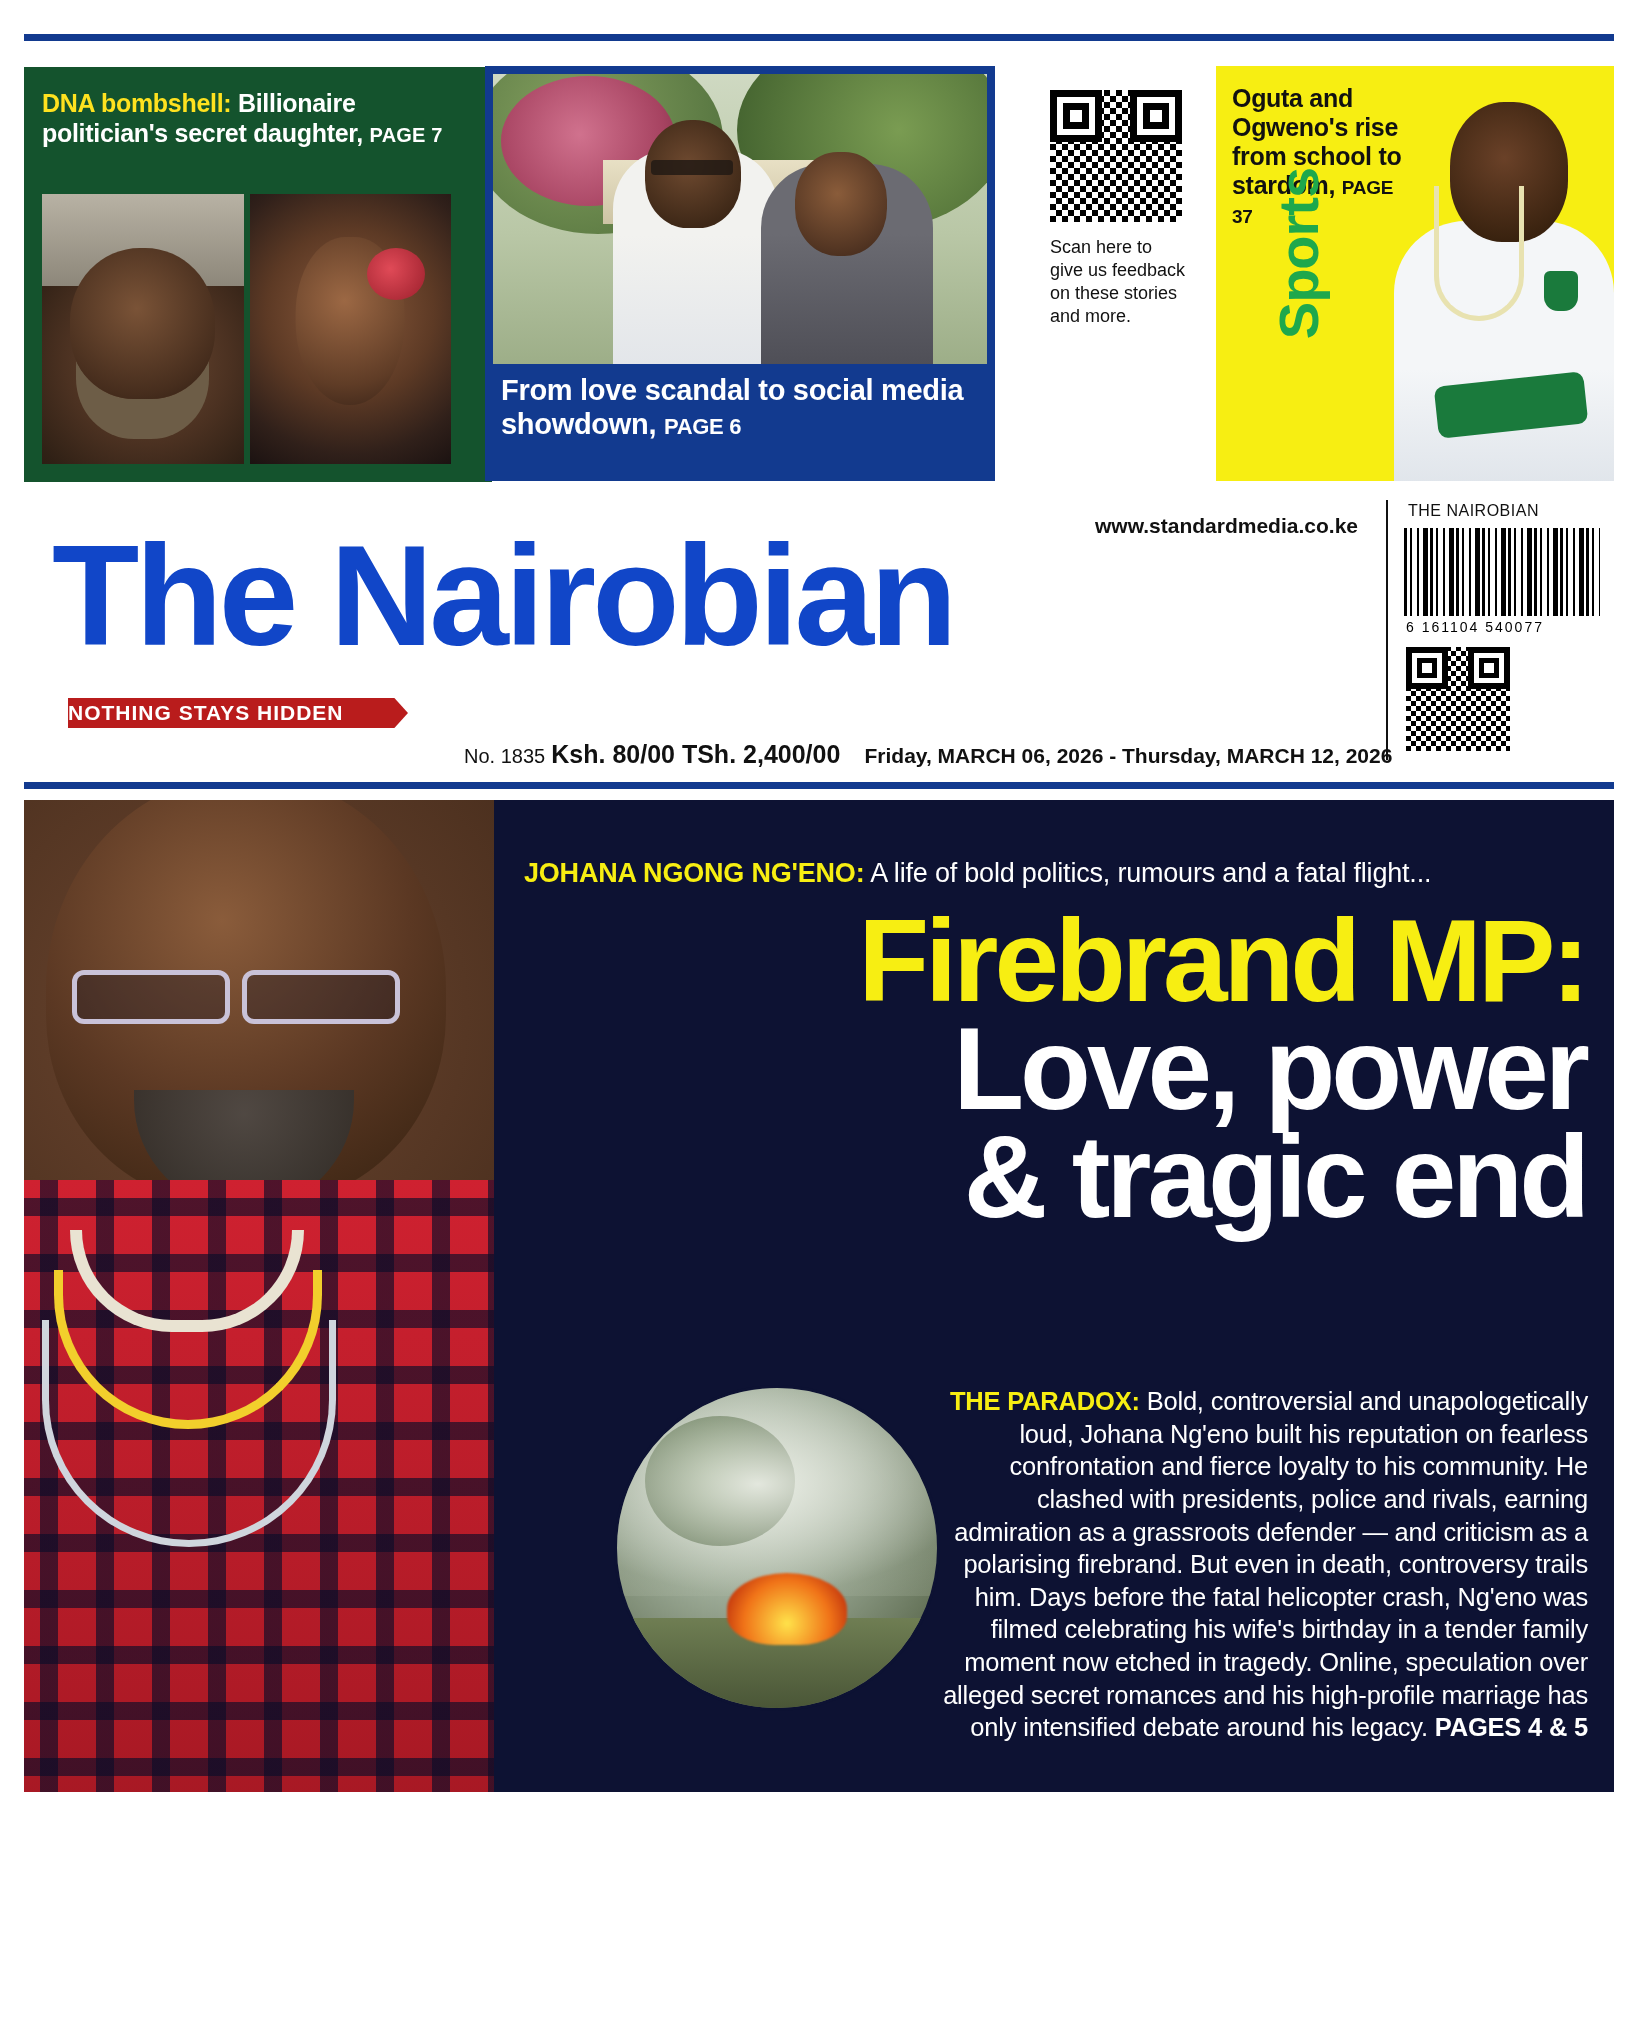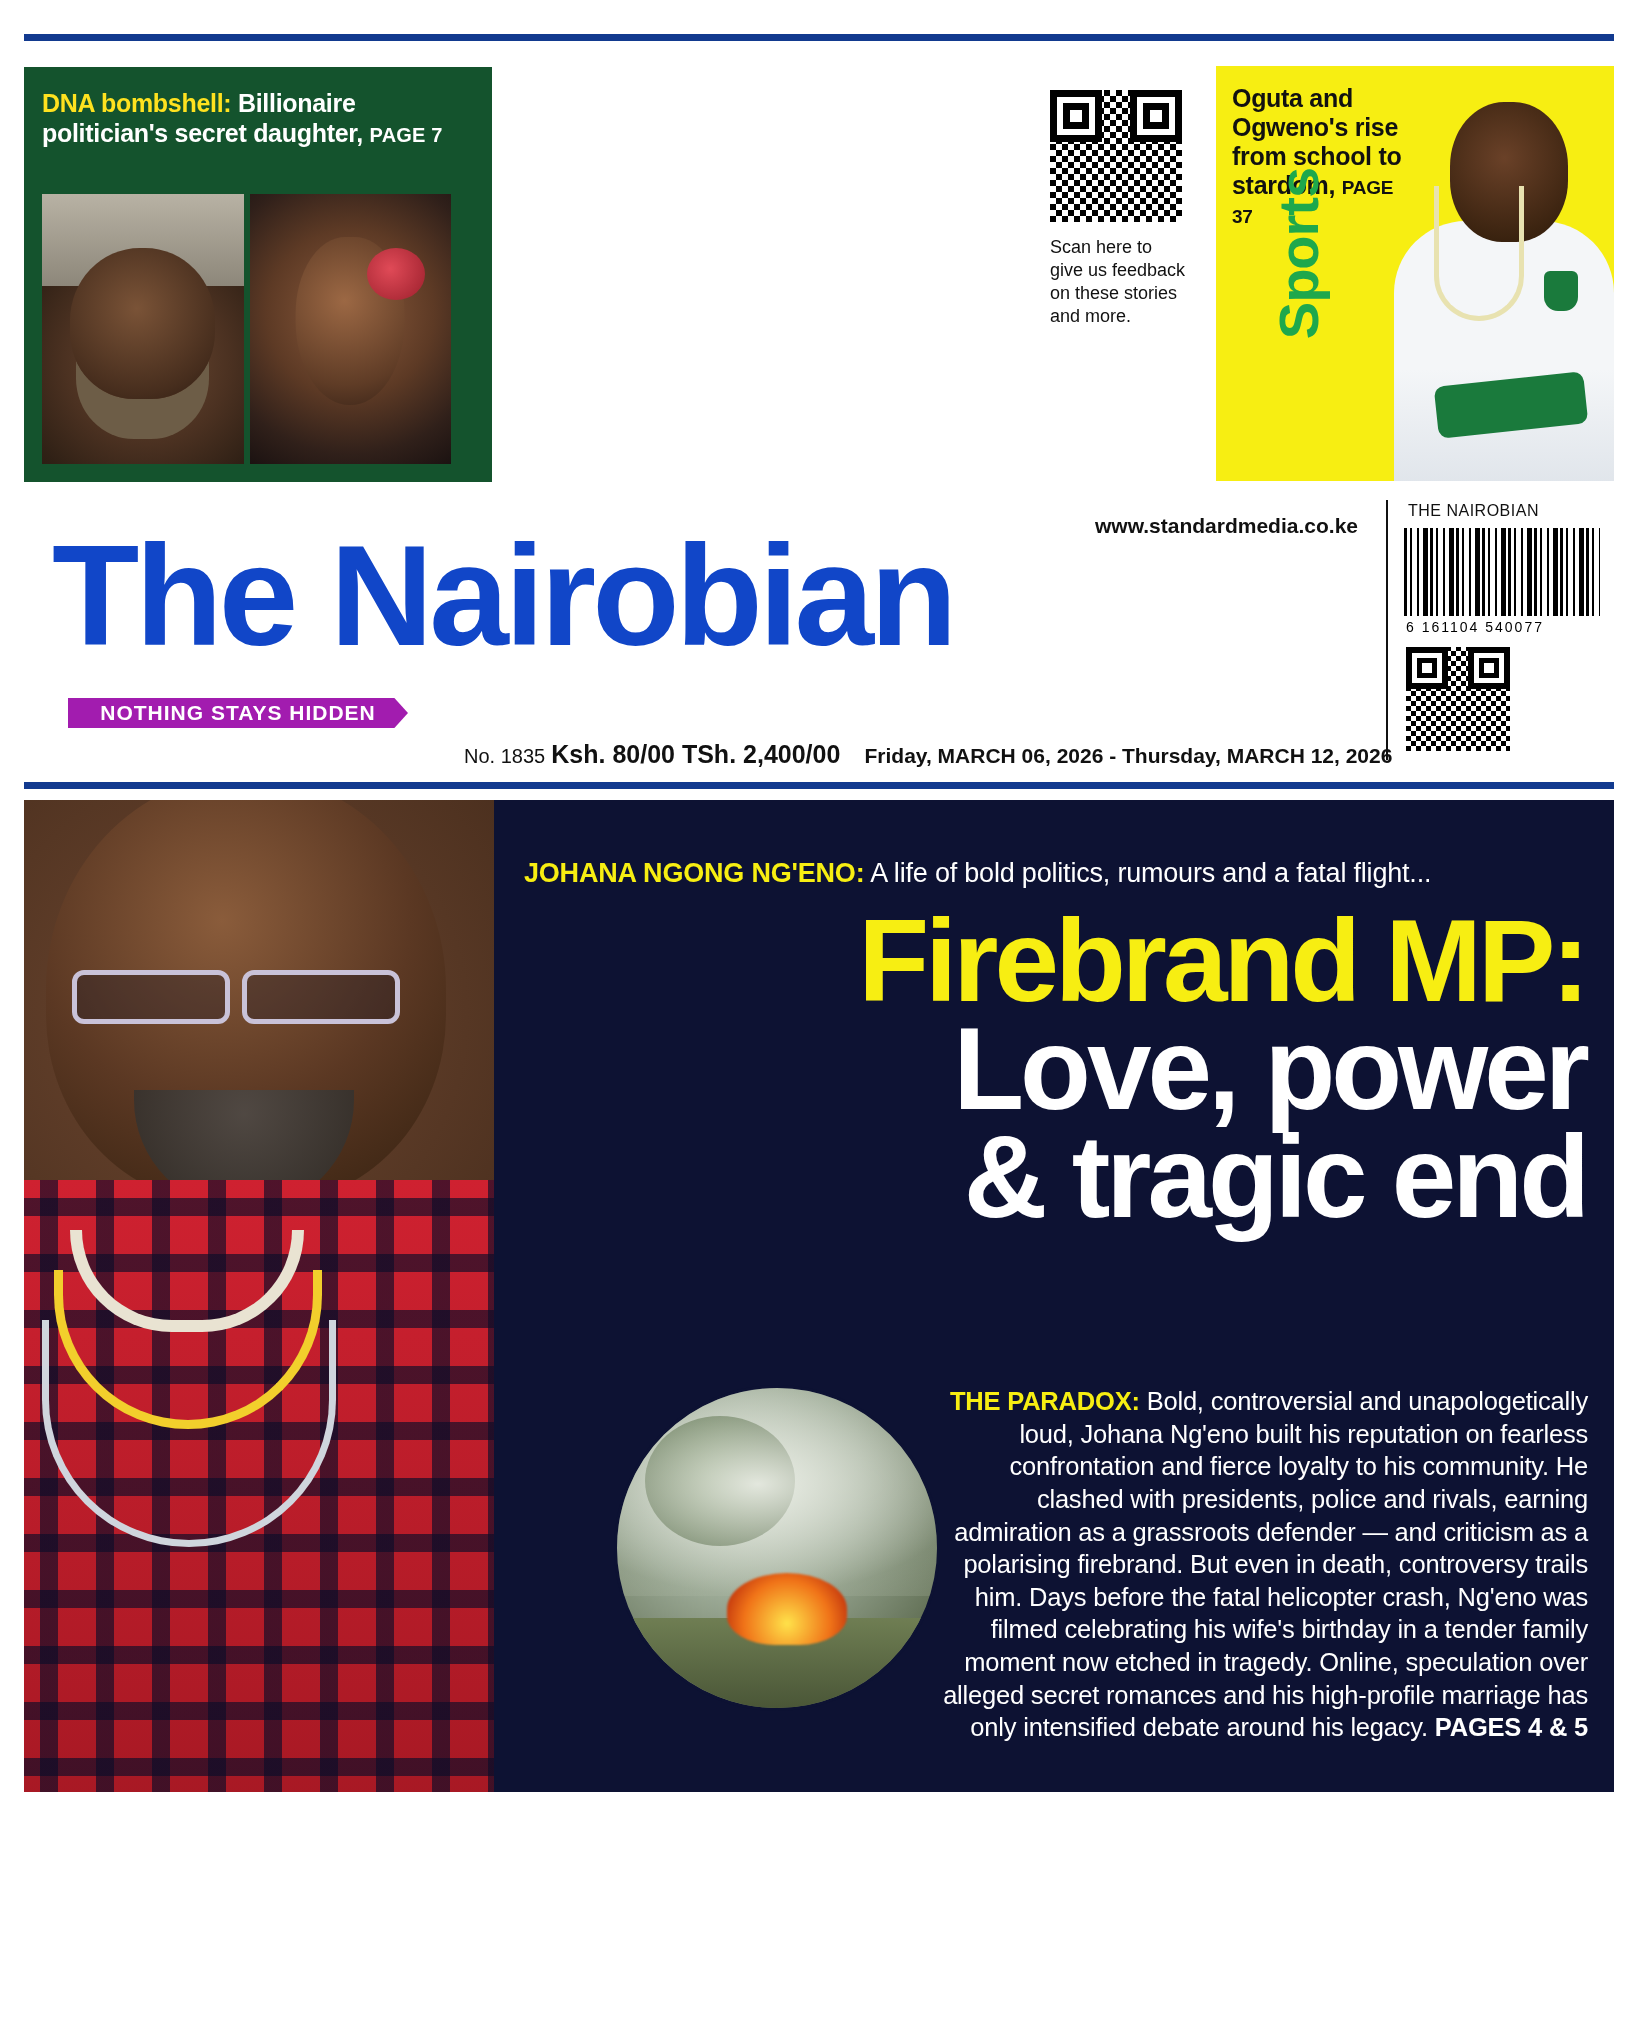--- a/index.html
+++ b/index.html
@@ -358,26 +358,26 @@
     font-size: 21px;
     font-weight: bold;
     color: #111;
   }
   .mast-slogan {
     position: absolute;
     left: 44px;
     top: 198px;
     width: 340px;
     height: 30px;
-    background: #a21caf;
+    background: #b91c1c;
     color: #ffffff;
     font-size: 21px;
     font-weight: bold;
     letter-spacing: 1px;
-    text-align: center;
+    text-align: left;
     line-height: 30px;
     clip-path: polygon(0 0, 96% 0, 100% 50%, 96% 100%, 0 100%);
   }
   .mast-meta {
     position: absolute;
     left: 440px;
     top: 196px;
     font-size: 22px;
     color: #111;
     font-weight: bold;
@@ -630,20 +630,37 @@
     <div class="panel-dna">
       <div class="hl">
         <span class="yellow">DNA bombshell:</span><span> Billionaire politician's secret daughter,</span> <span class="pg">PAGE 7</span>
       </div>
       <div class="dna-photos">
         <div class="dna-photo photo-man-a"></div>
         <div class="dna-photo photo-woman-a"></div>
       </div>
     </div>
 
+    <div class="panel-love">
+      <div class="love-photo">
+        <div class="tree"></div>
+        <div class="blossom"></div>
+        <div class="canopy"></div>
+        <div class="hut"></div>
+        <div class="man"></div>
+        <div class="man-head"></div>
+        <div class="man-glass"></div>
+        <div class="woman"></div>
+        <div class="woman-head"></div>
+      </div>
+      <div class="caption">
+        <span>From love scandal to social media showdown,</span>
+        <span class="pg">PAGE 6</span>
+      </div>
+    </div>
 
     <div class="panel-qr">
       <div class="qr-big"></div>
       <div class="qr-note">Scan here to give us feedback on these stories and more.</div>
     </div>
 
     <div class="panel-sports">
       <div class="sports-photo">
         <div class="body"></div>
         <div class="stripe"></div>

